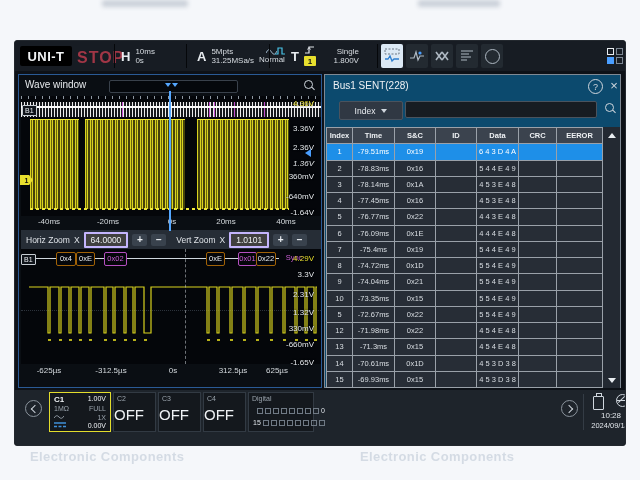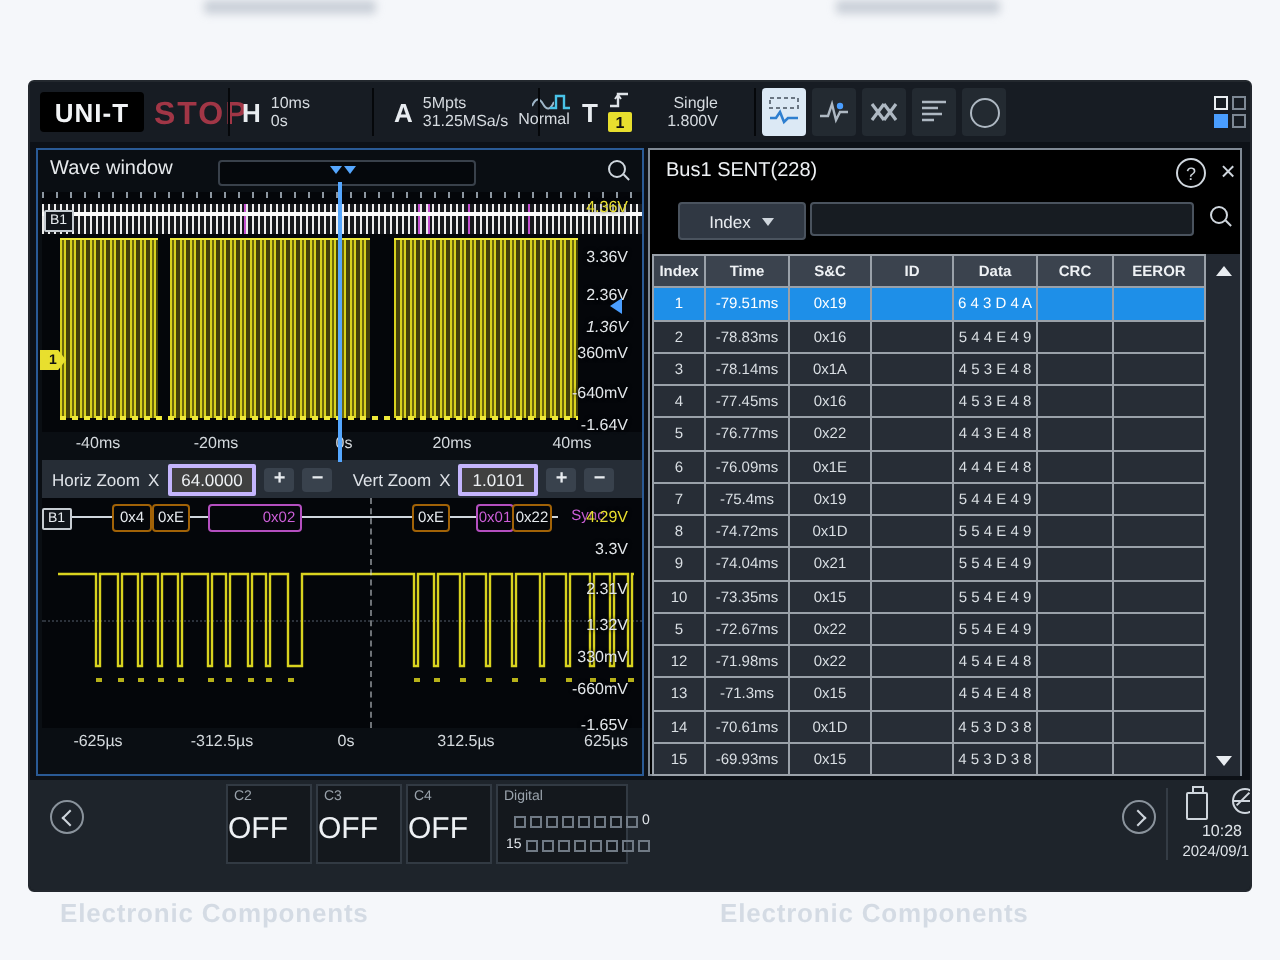--- a/index.html
+++ b/index.html
@@ -80,21 +80,21 @@
   .dbox{position:absolute;top:3px;height:12px;line-height:12px;font-size:7.5px;text-align:center;
         border-radius:2px;z-index:2;background:#04060a}
   .dbox.frame{border:1px solid #a16207;color:#e8ecf0}
   .dbox.frame-magenta{border:1px solid #b44fc0;color:#cd5fd8}
   .dbox.text-magenta{color:#cd5fd8;background:transparent}
   .dotgrid-h{position:absolute;left:0;top:61px;width:100%;border-top:1px dotted #2c323b}
   .dashcur{position:absolute;left:164px;top:0;height:100%;border-left:1px dashed rgba(215,221,228,.5);z-index:3}
   .pulses{position:absolute;left:0;top:0;width:300px;height:115px}
 
   
-  .buspanel{position:absolute;left:309px;top:33px;width:297px;height:314px;background:#000000;
+  .buspanel{position:absolute;left:309px;top:33px;width:297px;height:314px;background:#0c4a6e;
             border:1px solid #7f8994;box-sizing:border-box}
   .bp-title{position:absolute;left:8px;top:5px;font-size:10px;color:#eef1f4}
   .helpico{position:absolute;left:263px;top:4px;width:13px;height:13px;border:1px solid #cfd6dd;border-radius:50%;
            color:#cfd6dd;font-size:9px;display:flex;align-items:center;justify-content:center}
   .closeico{position:absolute;left:282px;top:2px;width:14px;height:16px;color:#cfd6dd;font-size:13px;
             display:flex;align-items:center;justify-content:center}
   .dropdown{position:absolute;left:14px;top:26px;width:62px;height:17px;background:#303843;border:1px solid #4a535e;
             border-radius:2px;display:flex;align-items:center;justify-content:center;gap:6px;font-size:8.5px;color:#e8ecf0}
   .dd-arrow{width:0;height:0;border-left:3.5px solid transparent;border-right:3.5px solid transparent;border-top:4px solid #cfd6dd}
   .searchbox{position:absolute;left:80px;top:26px;width:192px;height:17px;background:#171c22;
@@ -297,35 +297,35 @@
           <rect x="262" y="90" width="3" height="2" fill="#b7b119"></rect>
           <rect x="274" y="90" width="3" height="2" fill="#b7b119"></rect>
           <rect x="284" y="90" width="3" height="2" fill="#b7b119"></rect>
           <rect x="293" y="90" width="3" height="2" fill="#b7b119"></rect>
         </svg>
       <div class="dline"></div>
       <div class="bustag" style="left:0;top:5px">B1</div>
       <div id="decode-items">
           <div class="dbox frame" style="left: 35px; width: 18px;">0x4</div>
           <div class="dbox frame" style="left: 55px; width: 17px;">0xE</div>
-          <div class="dbox frame-magenta" style="left: 83px; width: 21px; padding-left: 24px;">0x02</div>
+          <div class="dbox frame-magenta" style="left: 83px; width: 21px;">0x02</div>
           <div class="dbox frame" style="left: 185px; width: 17px;">0xE</div>
           <div class="dbox frame-magenta" style="left: 217px; width: 17px;">0x01</div>
           <div class="dbox frame" style="left: 235px; width: 18px;">0x22</div>
           <div class="dbox text-magenta" style="left: 260px; width: 26px;">Sync</div>
         </div>
       <div class="dashcur"></div>
     </div>
     <div id="lower-vlabels"></div>
     <div class="axisrow" id="lower-taxis" style="top:291px">
         <div class="tlabel" style="left: 6px;">-625µs</div>
         <div class="tlabel" style="left: 68px;">-312.5µs</div>
         <div class="tlabel" style="left: 130px;">0s</div>
         <div class="tlabel" style="left: 190px;">312.5µs</div>
-        <div class="tlabel" style="left: 260px;">625µs</div>
+        <div class="tlabel" style="left: 234px;">625µs</div>
       </div>
   <div class="vlabel yellow" style="top: 24px;">4.36V</div>
       <div class="vlabel" style="top: 49px;">3.36V</div>
       <div class="vlabel" style="top: 68px;">2.36V</div>
       <div class="vlabel" style="top: 84px; font-style: italic;">1.36V</div>
       <div class="vlabel" style="top: 97px;">360mV</div>
       <div class="vlabel" style="top: 117px;">-640mV</div>
       <div class="vlabel" style="top: 133px;">-1.64V</div>
       <div class="vlabel yellow" style="top: 179px;">4.29V</div>
       <div class="vlabel" style="top: 195px;">3.3V</div>
@@ -500,20 +500,35 @@
           <i></i>
         </div>
     </div>
   </div>
 
   <div class="bottombar">
     <div class="circbtn" style="left:10px;top:10px">
         <span class="chev left"></span>
       </div>
 
+    <div class="tile c1 c1grid" style="left:34px;width:62px">
+      <span class="w" style="font-weight:bold;font-size:8px">C1</span>
+      <span class="w r">1.00V</span>
+      <span>1MΩ</span>
+      <span class="r">FULL</span>
+      <svg width="10" height="6" viewBox="0 0 10 6">
+          <path d="M0,4 Q2.5,0 5,3 T10,2" stroke="#8f98a2" stroke-width="1" fill="none"></path>
+        </svg>
+      <span class="r">1X</span>
+      <svg width="12" height="6" viewBox="0 0 12 6">
+          <path d="M0,1 H12" stroke="#3f8fd9" stroke-width="1.6"></path>
+          <path d="M0,4.5 H3 M4.5,4.5 H7.5 M9,4.5 H12" stroke="#3f8fd9" stroke-width="1.6"></path>
+        </svg>
+      <span class="w r">0.00V</span>
+    </div>
 
     <div class="tile" style="left:98px;width:43px">
       <span class="chname">C2</span>
       <span class="offtxt">OFF</span>
     </div>
     <div class="tile" style="left:143px;width:43px">
       <span class="chname">C3</span>
       <span class="offtxt">OFF</span>
     </div>
     <div class="tile" style="left:188px;width:43px">

